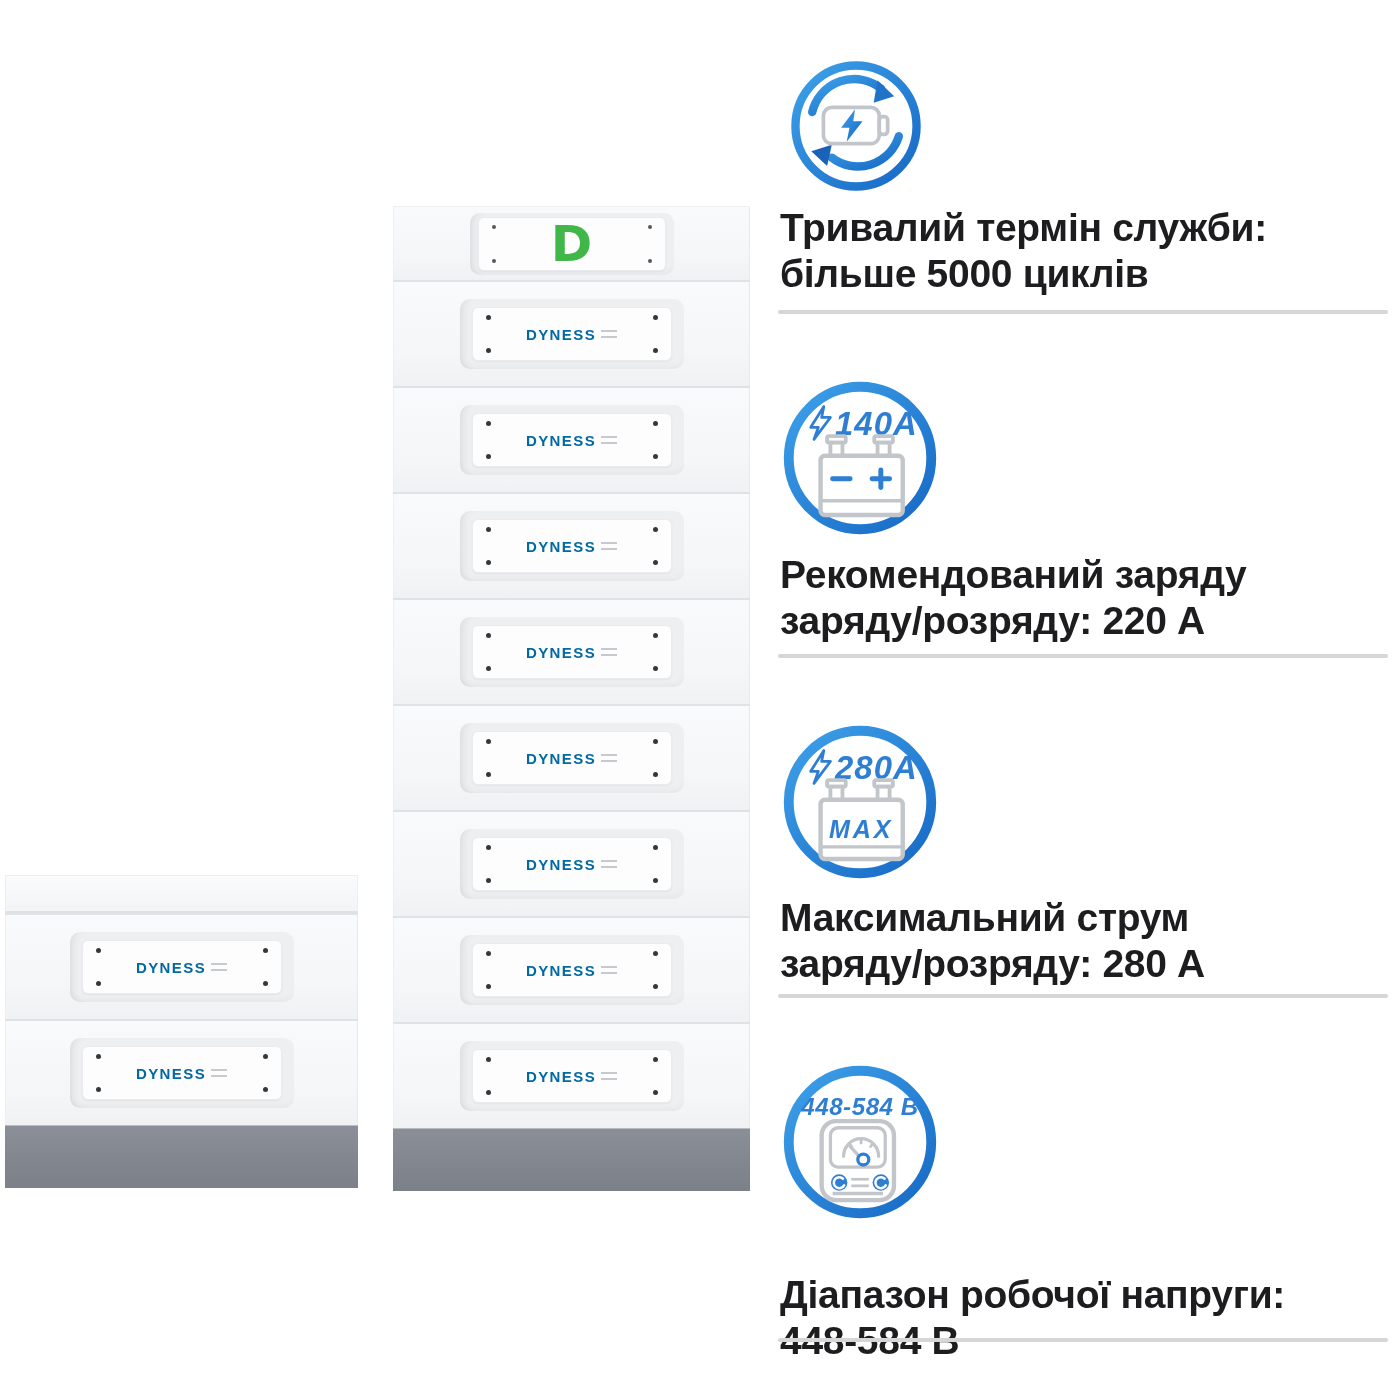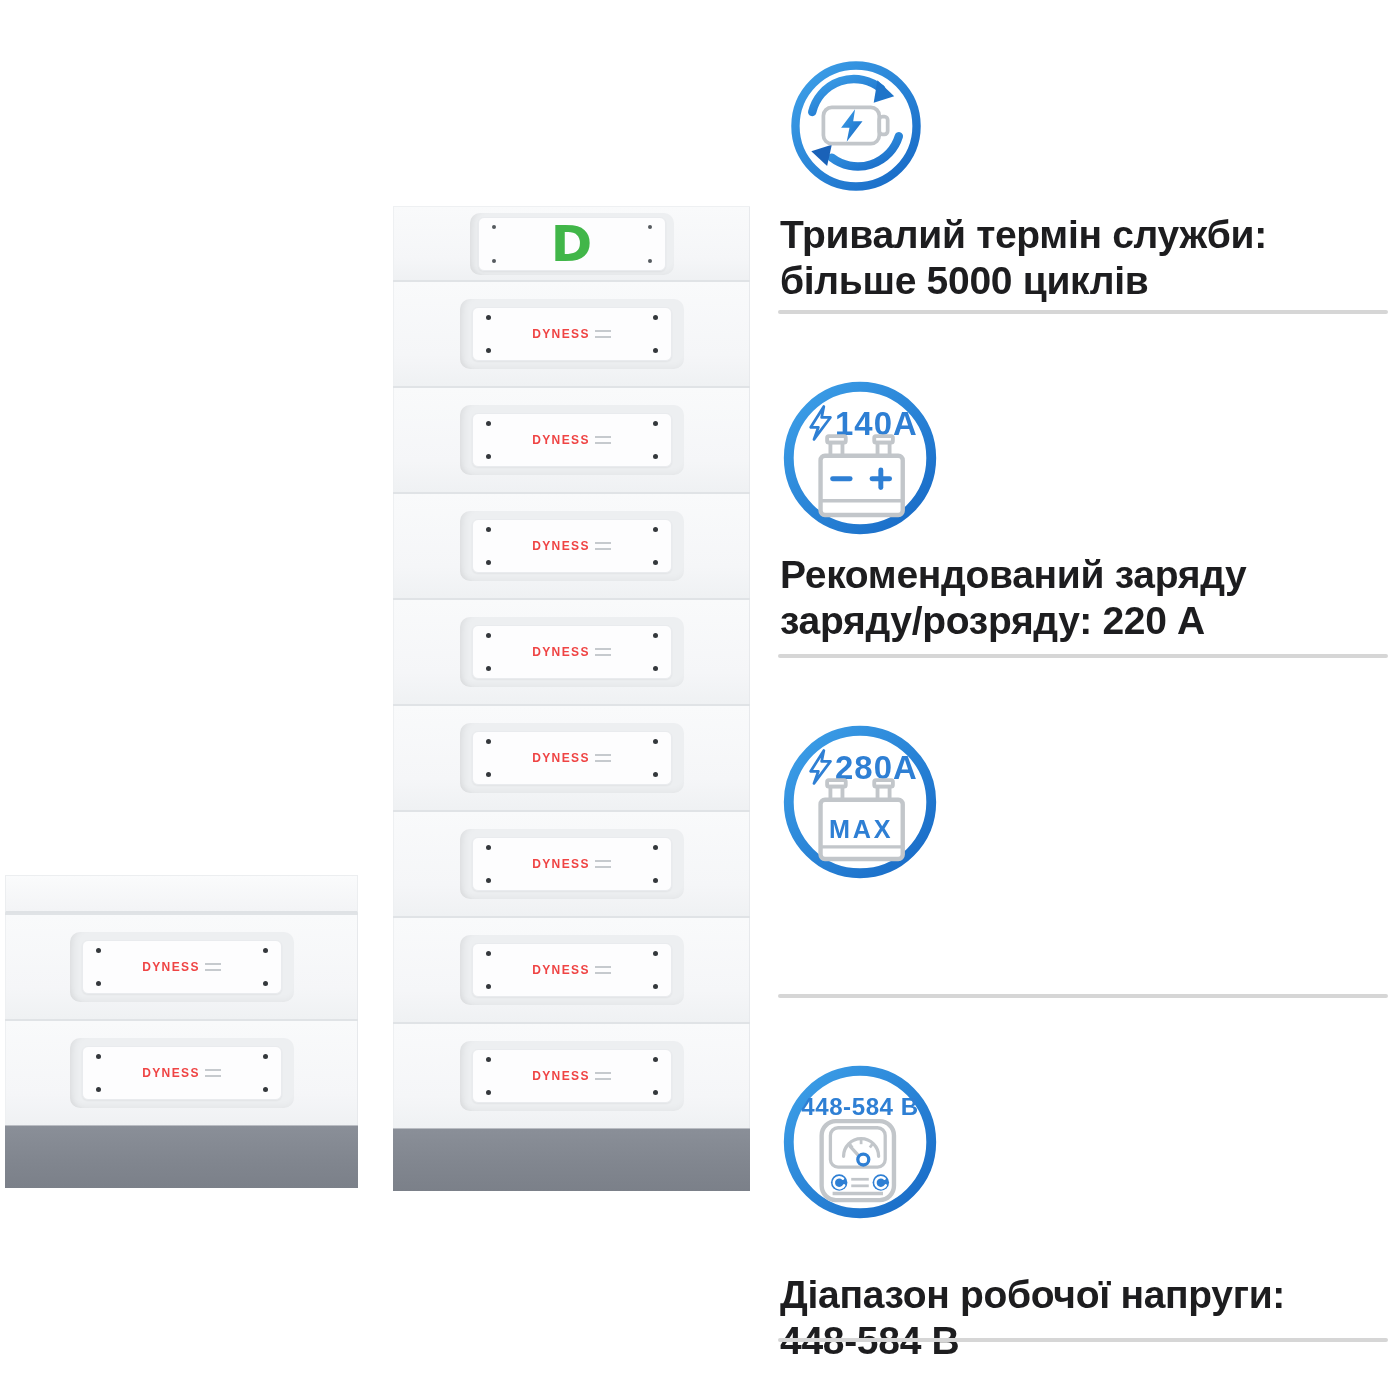--- a/index.html
+++ b/index.html
@@ -30,41 +30,41 @@
            width:200px; height:54px; background:#fdfdfe; border-radius:6px;
            border:1px solid #e9ebee; box-shadow:0 1px 2px rgba(0,0,0,.05);
            display:flex; align-items:center; justify-content:center; }
   .mod.top .panel { width:188px; }
 
   .screw { position:absolute; width:5px; height:5px; border-radius:50%; background:#34383c; }
   .screw.tl{left:13px;top:7px} .screw.tr{right:13px;top:7px}
   .screw.bl{left:13px;bottom:7px} .screw.br{right:13px;bottom:7px}
   .mod.top .screw { width:4px; height:4px; background:#555a5f; }
 
-  .brand { font-size:12px; font-weight:700; color:#ef4444; letter-spacing:1.4px; }
+  .brand { font-size:15px; font-weight:700; color:#0369a1; letter-spacing:1.4px; }
   .fineprint { display:inline-block; width:16px; height:8px; margin-left:5px;
                border-top:2px solid #c6cace; border-bottom:2px solid #c6cace; }
   .dlogo { font-size:50px; line-height:1; font-weight:800; color:#41b649;
            font-family:"DejaVu Sans","Liberation Sans",sans-serif; }
 
   .base { height:63px; background:linear-gradient(180deg,#8a8f98 0%,#81868f 55%,#7b8089 100%);
           border-top:1px solid #b9bcc2; }
 
   
-  .f-icon { position:absolute; }
+  .f-icon { position:absolute;font-style:italic; }
   .f-icon.i1 { left:788px; top:58px;  width:136px; height:136px; }
   .f-icon.i2 { left:780px; top:378px; width:160px; height:160px; }
   .f-icon.i3 { left:780px; top:722px; width:160px; height:160px; }
   .f-icon.i4 { left:780px; top:1062px; width:160px; height:160px; }
   .f-icon svg { display:block; width:100%; height:100%; }
 
   .f-text { position:absolute; left:780px; width:612px;
             font-size:39px; font-weight:700; color:#1d1d1f;
             line-height:1.17; letter-spacing:-0.3px; white-space:nowrap; }
-  .f-text.t1 { top:212px; } .f-text.t2 { top:552px; }
+  .f-text.t1 { top:205px; } .f-text.t2 { top:552px; }
   .f-text.t3 { top:895px; } .f-text.t4 { top:1272px; }
 
   .divider { position:absolute; left:778px; width:610px; height:4px;
              background:#d6d6d6; border-radius:2px; }
   .divider.d1 { top:310px; } .divider.d2 { top:654px; }
   .divider.d3 { top:994px; } .divider.d4 { top:1338px; }
 
   .badge-text { font-family:"Liberation Sans","DejaVu Sans",sans-serif; font-weight:bold; }
 </style>
 </head>
@@ -289,20 +289,24 @@
       <polygon points="40,26 28,45 35,45 31,56 46,36 38,36" fill="none" stroke="#2e7fd4" stroke-width="2.5" stroke-linejoin="round"></polygon>
       <text class="badge-text" x="88" y="52" text-anchor="middle" font-size="30" letter-spacing="1" fill="#2e7fd4">280A</text>
       <rect x="43" y="53" width="17" height="6" rx="1.5" fill="#ffffff" stroke="#c2c6ca" stroke-width="3.5"></rect>
       <rect x="46" y="59" width="11" height="13" fill="#ffffff" stroke="#c2c6ca" stroke-width="3.5"></rect>
       <rect x="86" y="53" width="17" height="6" rx="1.5" fill="#ffffff" stroke="#c2c6ca" stroke-width="3.5"></rect>
       <rect x="89" y="59" width="11" height="13" fill="#ffffff" stroke="#c2c6ca" stroke-width="3.5"></rect>
       <rect x="37" y="71" width="75" height="54" rx="4" fill="#ffffff" stroke="#c2c6ca" stroke-width="4"></rect>
       <line x1="37" y1="114" x2="112" y2="114" stroke="#c2c6ca" stroke-width="3"></line>
       <text class="badge-text" x="74" y="106" text-anchor="middle" font-size="23" letter-spacing="2.5" fill="#2e7fd4">MAX</text>
     </svg>
+  </div>
+  <div class="f-text t3">
+    <div>Максимальний струм</div>
+    <div>заряду/розряду: 280 А</div>
   </div>
   <div class="divider d3"></div>
 
   <div class="f-icon i4">
     <svg viewBox="0 0 146 146">
       <defs>
         <linearGradient id="g4" x1="0" y1="0" x2="1" y2="1">
           <stop offset="0" stop-color="#3ea1e9"></stop>
             <stop offset="1" stop-color="#1668c5"></stop>
         </linearGradient>

